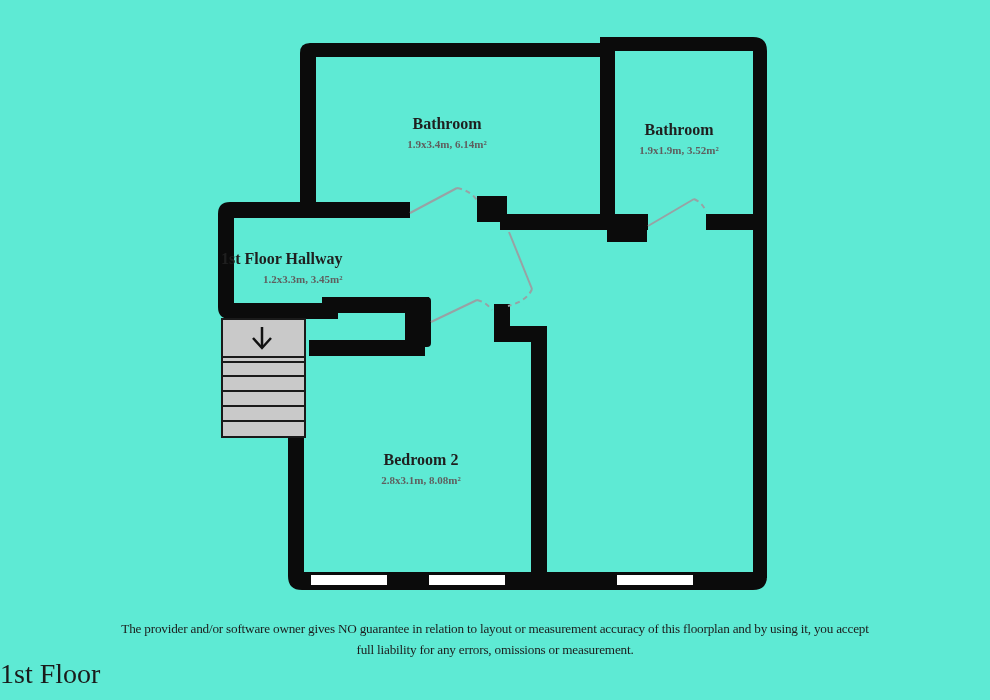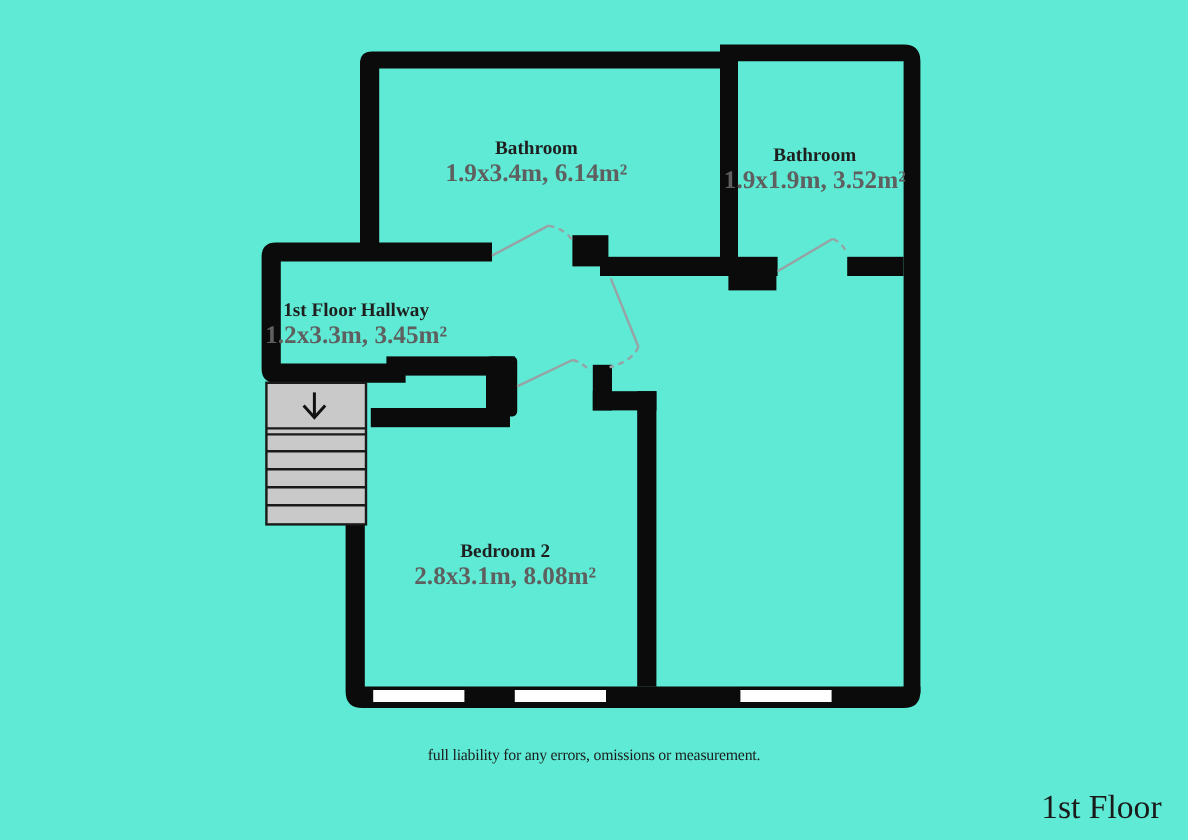--- a/index.html
+++ b/index.html
@@ -4,29 +4,29 @@
 <style>
   html,body{margin:0;padding:0;background:#ffffff;}
   #canvas{
     position:relative;width:990px;height:700px;background:#5eead4;overflow:hidden;
     font-family:Liberation Serif, serif;
     padding-left:12px;
   }
   #plan-svg{position:absolute;left:0;top:0;}
   .room-label{position:absolute;text-align:center;white-space:nowrap;}
   .room-label .room-name{display:block;font-size:16px;font-weight:700;color:#1f1f1f;line-height:21px;}
-  .room-label .room-dims{display:block;font-size:21px;font-weight:700;color:#5f5f5f;line-height:21px;}
-  .room-label.left-align{text-align:center;}
+  .room-label .room-dims{display:block;font-size:11px;font-weight:700;color:#5f5f5f;line-height:21px;}
+  .room-label.left-align{text-align:right;}
   .centered{transform:translateX(-50%);}
   #disclaimer{
     position:absolute;left:0;top:618px;width:990px;text-align:center;
     font-size:13.2px;color:#1c1c1c;line-height:21px;letter-spacing:-0.2px;
   }
   #floor-title{
-    position:absolute;left:0;top:658px;width:968px;text-align:right;
+    position:absolute;left:0;top:658px;width:968px;text-align:left;
     font-size:28px;color:#1a1a1a;font-weight:400;
   }
 </style>
 </head>
 <body>
 
 <div id="canvas">
 
   <svg id="plan-svg" width="990" height="700" viewBox="0 0 990 700">
 
@@ -112,18 +112,19 @@
     <span class="room-dims">1.2x3.3m, 3.45m²</span>
   </div>
 
   <div class="room-label centered" style="left:421px;top:449px;">
     <span class="room-name">Bedroom 2</span>
     <span class="room-dims">2.8x3.1m, 8.08m²</span>
   </div>
 
 
   <div id="disclaimer">
+    <div>The provider and/or software owner gives NO guarantee in relation to layout or measurement accuracy of this floorplan and by using it, you accept</div>
     <div>full liability for any errors, omissions or measurement.</div>
   </div>
 
   <div id="floor-title">1st Floor</div>
 
 </div>
 
 </body></html>

